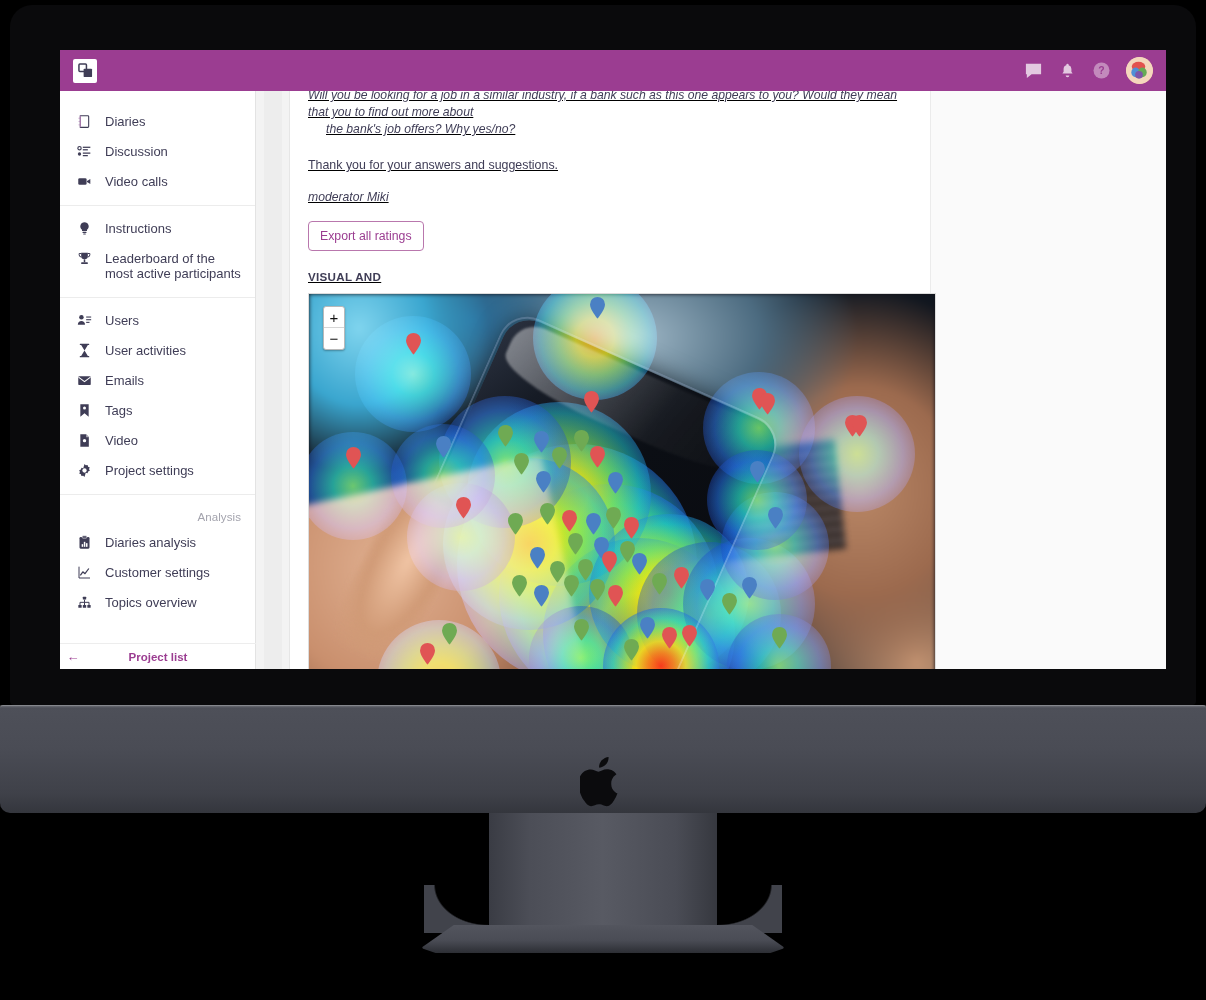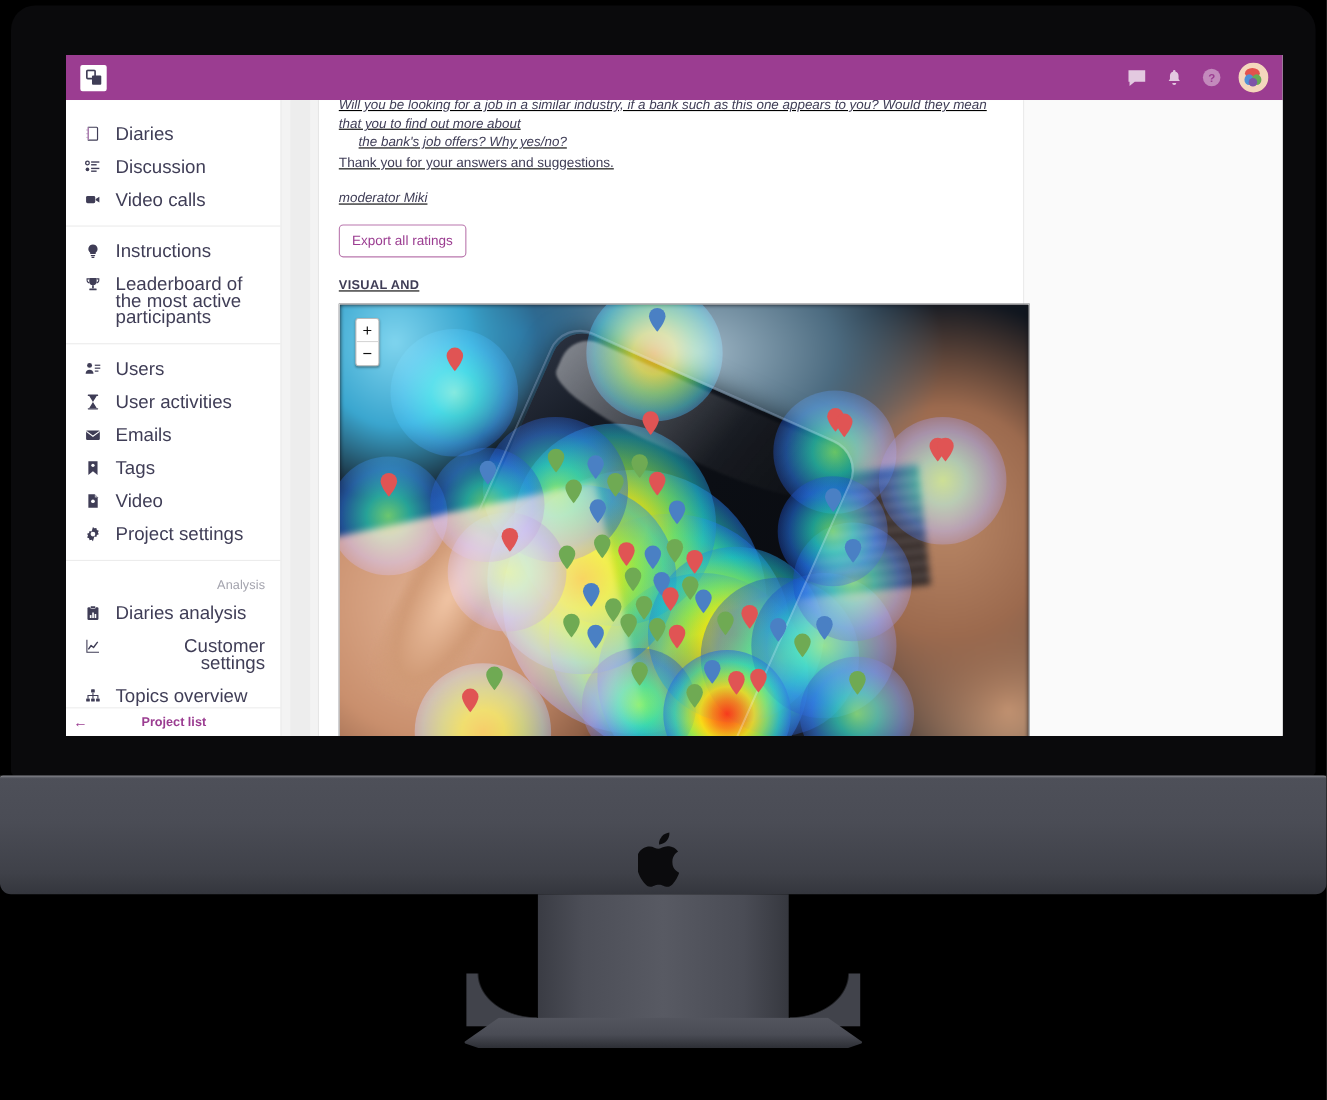--- a/index.html
+++ b/index.html
@@ -89,21 +89,21 @@
   .sidebar {
     width: 196px; height:578px; background:#fff; position:relative;
     border-right:1px solid #e3e3e3; flex:0 0 196px;
   }
   .nav-list { padding-top: 8px; }
   .nav-group { border-bottom: 1px solid #ececec; padding: 7px 0 9px 0; }
   .nav-group.last { border-bottom:none;text-align:right; }
   .nav-item {
     display:flex; align-items:flex-start; gap:12px;
     padding: 7px 14px 7px 16px; cursor:pointer;
-    font-size: 17px; color:#3f3d56; line-height:15px;
+    font-size: 13px; color:#3f3d56; line-height:15px;
   }
   .nav-ico { flex:0 0 17px; width:17px; height:16px; display:flex; align-items:center; justify-content:center; margin-top:0px; }
   .nav-label { padding-top:1px; }
   .group-title {
     font-size: 11.5px; color:#a3a3ad; padding: 9px 14px 4px 16px; letter-spacing:.1px;
   }
   .sidebar-footer {
     position:absolute; left:0; bottom:0; width:196px; height:26px;
     border-top:1px solid #ededed; display:flex; align-items:center; cursor:pointer;
   }
@@ -124,21 +124,21 @@
   .main-wrap { flex:1; height:578px; background:#f0f0f0; display:flex; justify-content:flex-start; overflow:hidden; }
   .page {
     width: 640px; background:#fff; min-height:578px; padding: 0 18px;
     position:relative;
     text-decoration:underline;
   }
   .outer-blank { flex:1; background:#fafafa; border-left:1px solid #ebebeb; }
 
   .p-italic { font-style: italic; color:#3f3d56; font-size:12.2px; line-height:17px; }
   .p-clip { margin-top:-4px; }
-  .p-text { color:#3f3d56; font-size:12.4px; line-height:17px; margin-top:2px; }
+  .p-text { color:#3f3d56; font-size:12.4px; line-height:17px; margin-top:19px; }
   .p-sig { font-style: italic; color:#3f3d56; font-size:12.2px; margin-top:16px; }
 
   .btn-outline {
     display:inline-block; margin-top:17px;
     border:1px solid #b977ad; color:#9b3d91; background:#fff;
     border-radius: 4px; padding: 7px 11px; font-size:12.3px; cursor:pointer;
   }
 
   .section-title {
     margin-top:19px; font-size:11.6px; font-weight:bold; color:#3f3d56; letter-spacing:.3px;

